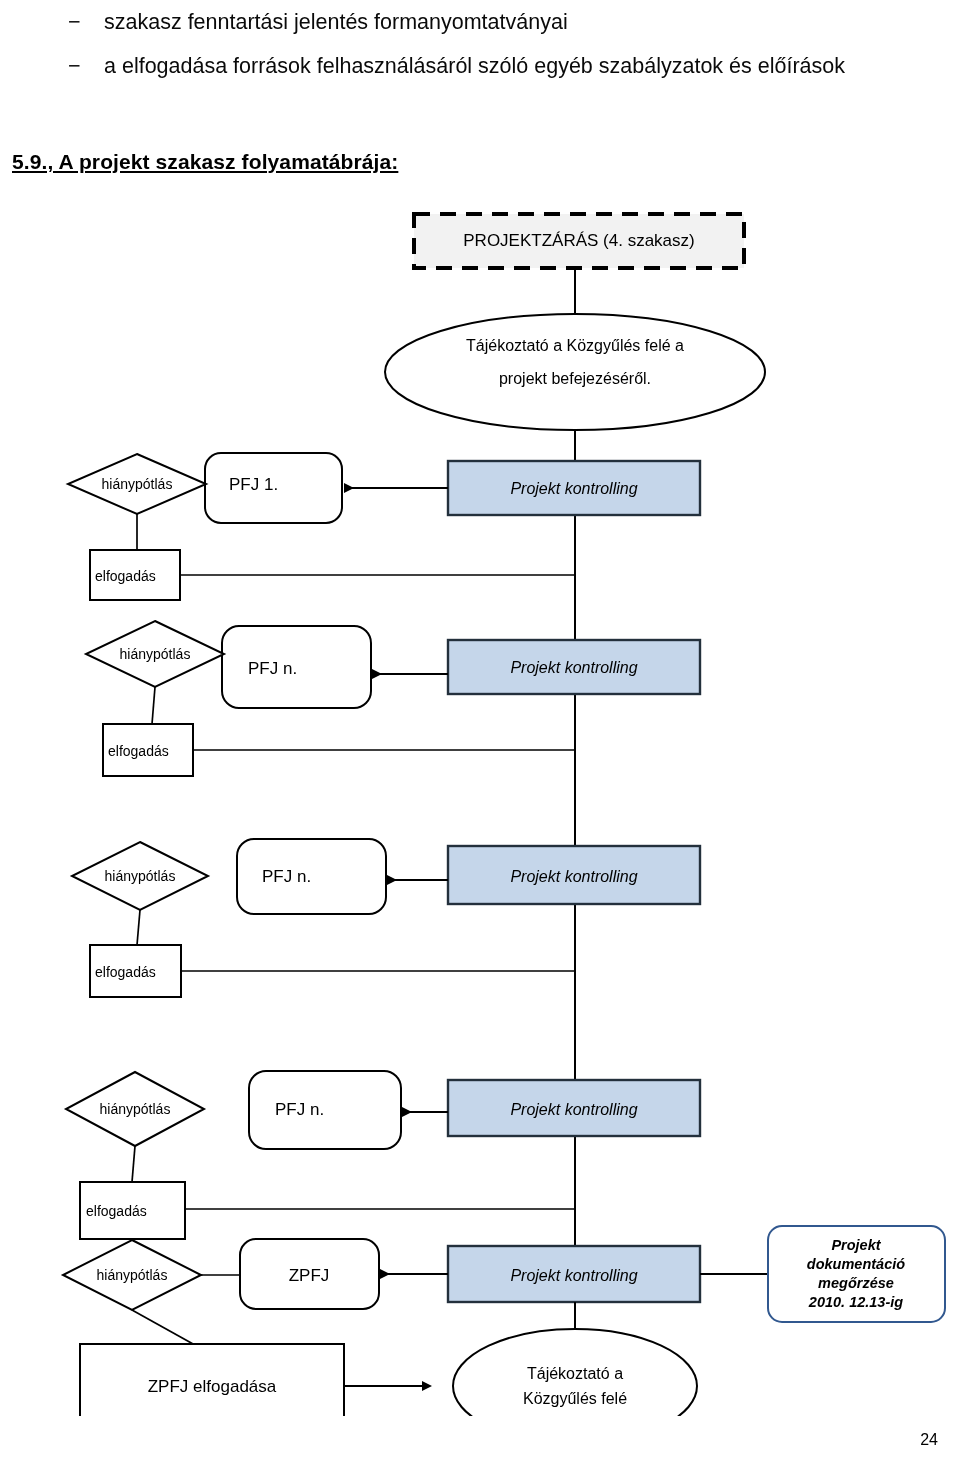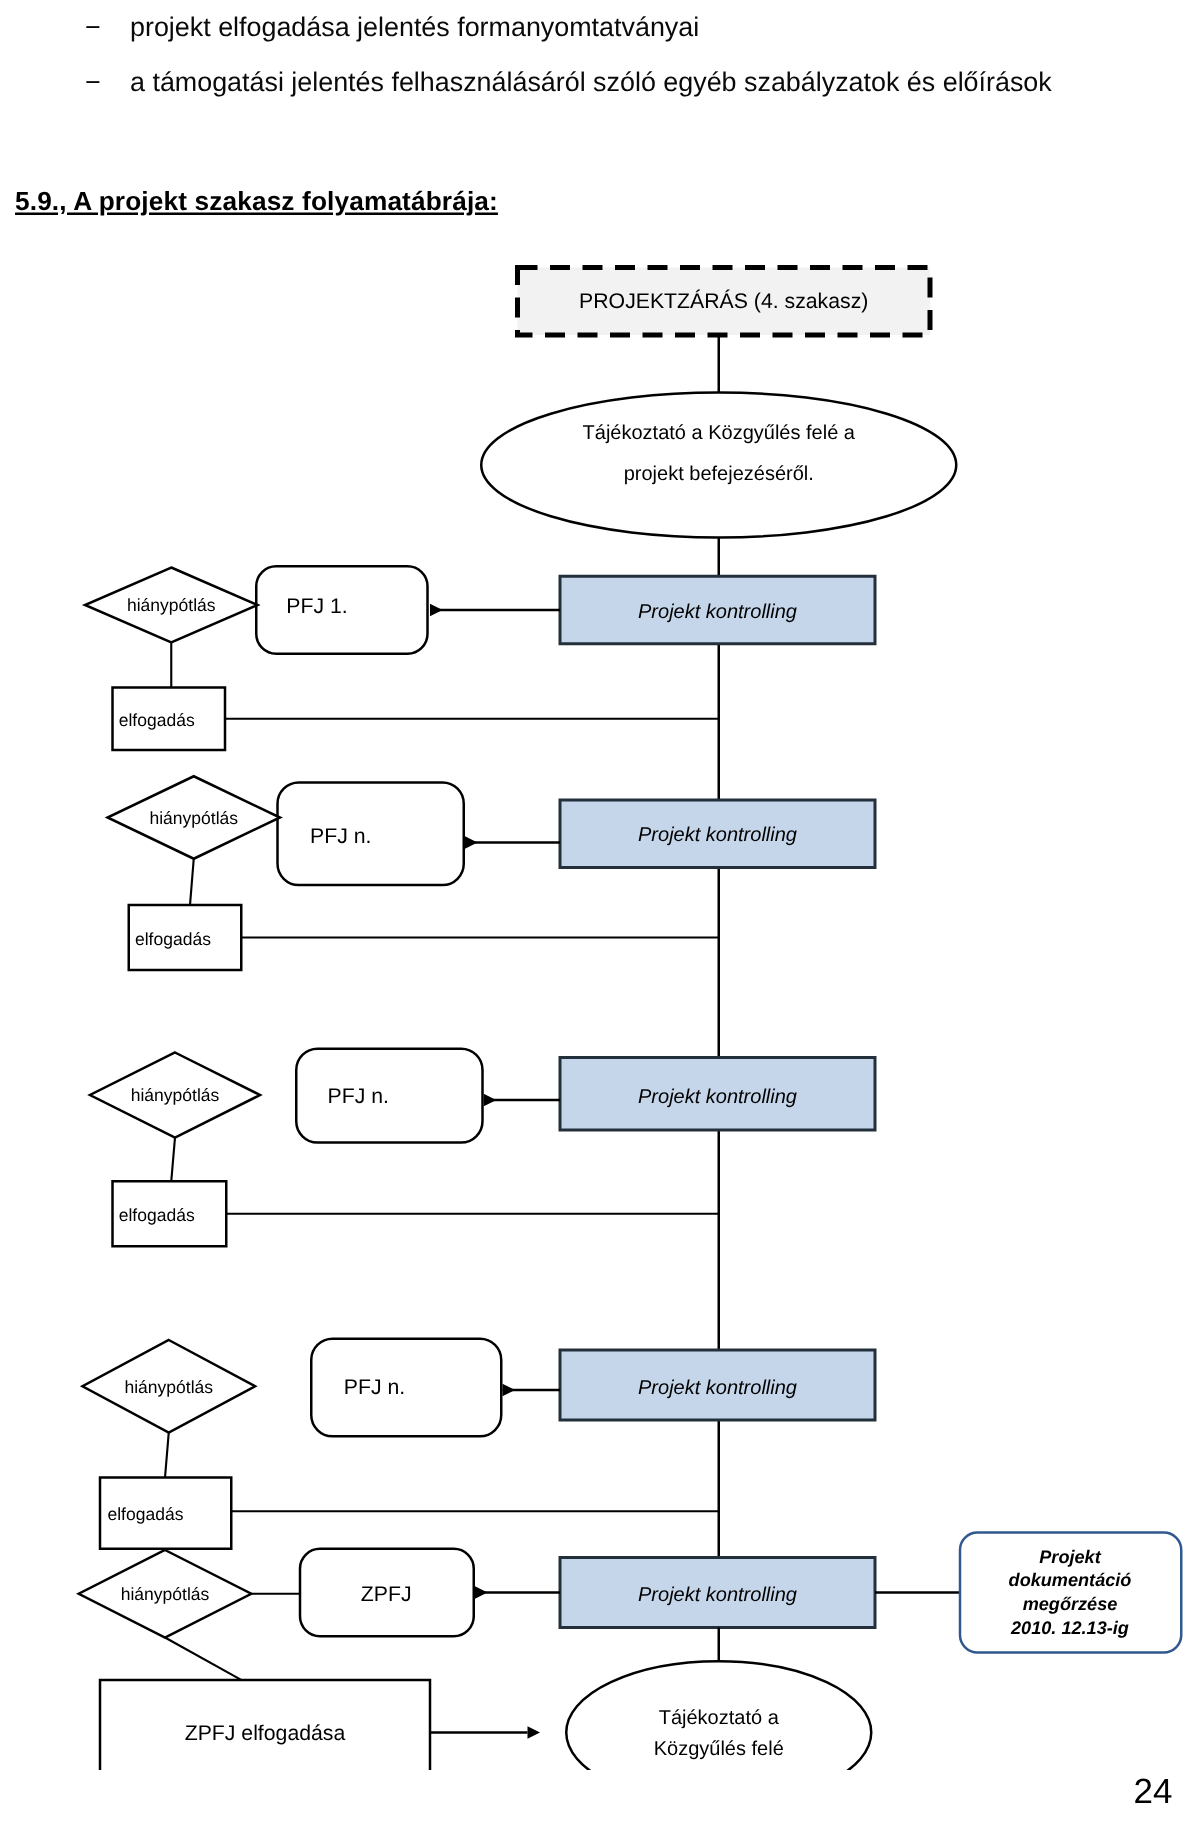--- a/index.html
+++ b/index.html
@@ -28,21 +28,21 @@
     letter-spacing:.1px;
     text-align:center;
   }
 
   
   .chart{position:absolute;left:0;top:196px;width:876px;height:1220px;}
   .chart svg{display:block;}
 
   .pagenum{
     position:absolute;right:22px;bottom:18px;
-    font-size:28px;color:#000;
+    font-size:16px;color:#000;
   }
 
   
   text{font-family:"Liberation Sans","DejaVu Sans",sans-serif;fill:#000;}
   .t-node{font-size:17px;}
   .t-small{font-size:14px;}
   .t-blue{font-size:16px;font-style:italic;}
   .t-header{font-size:17px;}
   .t-doc{font-size:14.5px;font-style:italic;font-weight:bold;}
   .t-oval{font-size:16px;}
@@ -55,25 +55,25 @@
   .conn-thin{stroke:#000000;stroke-width:1.7;fill:none;}
 </style>
 </head>
 <body>
 
 <div class="page">
 
   <div class="bullets">
     <div class="bullet b1">
       <span class="dash">−</span>
-      <span class="txt">projekt elfogadása jelentés formanyomtatványai</span>
+      <span class="txt">szakasz fenntartási jelentés formanyomtatványai</span>
     </div>
     <div class="bullet justify">
       <span class="dash">−</span>
-      <span class="txt">a támogatási jelentés felhasználásáról szóló egyéb szabályzatok és előírások</span>
+      <span class="txt">a elfogadása források felhasználásáról szóló egyéb szabályzatok és előírások</span>
     </div>
   </div>
 
   <div class="heading">5.9., A projekt szakasz folyamatábrája:</div>
 
   <div class="chart">
   <svg width="960" height="1220" viewBox="0 0 960 1220" xmlns="http://www.w3.org/2000/svg">
     <defs>
       <marker id="arrL" markerWidth="12" markerHeight="12" refX="10" refY="5" orient="auto" markerUnits="userSpaceOnUse">
         <path d="M10,0 L10,10 L0,5 z" fill="#000"></path>

